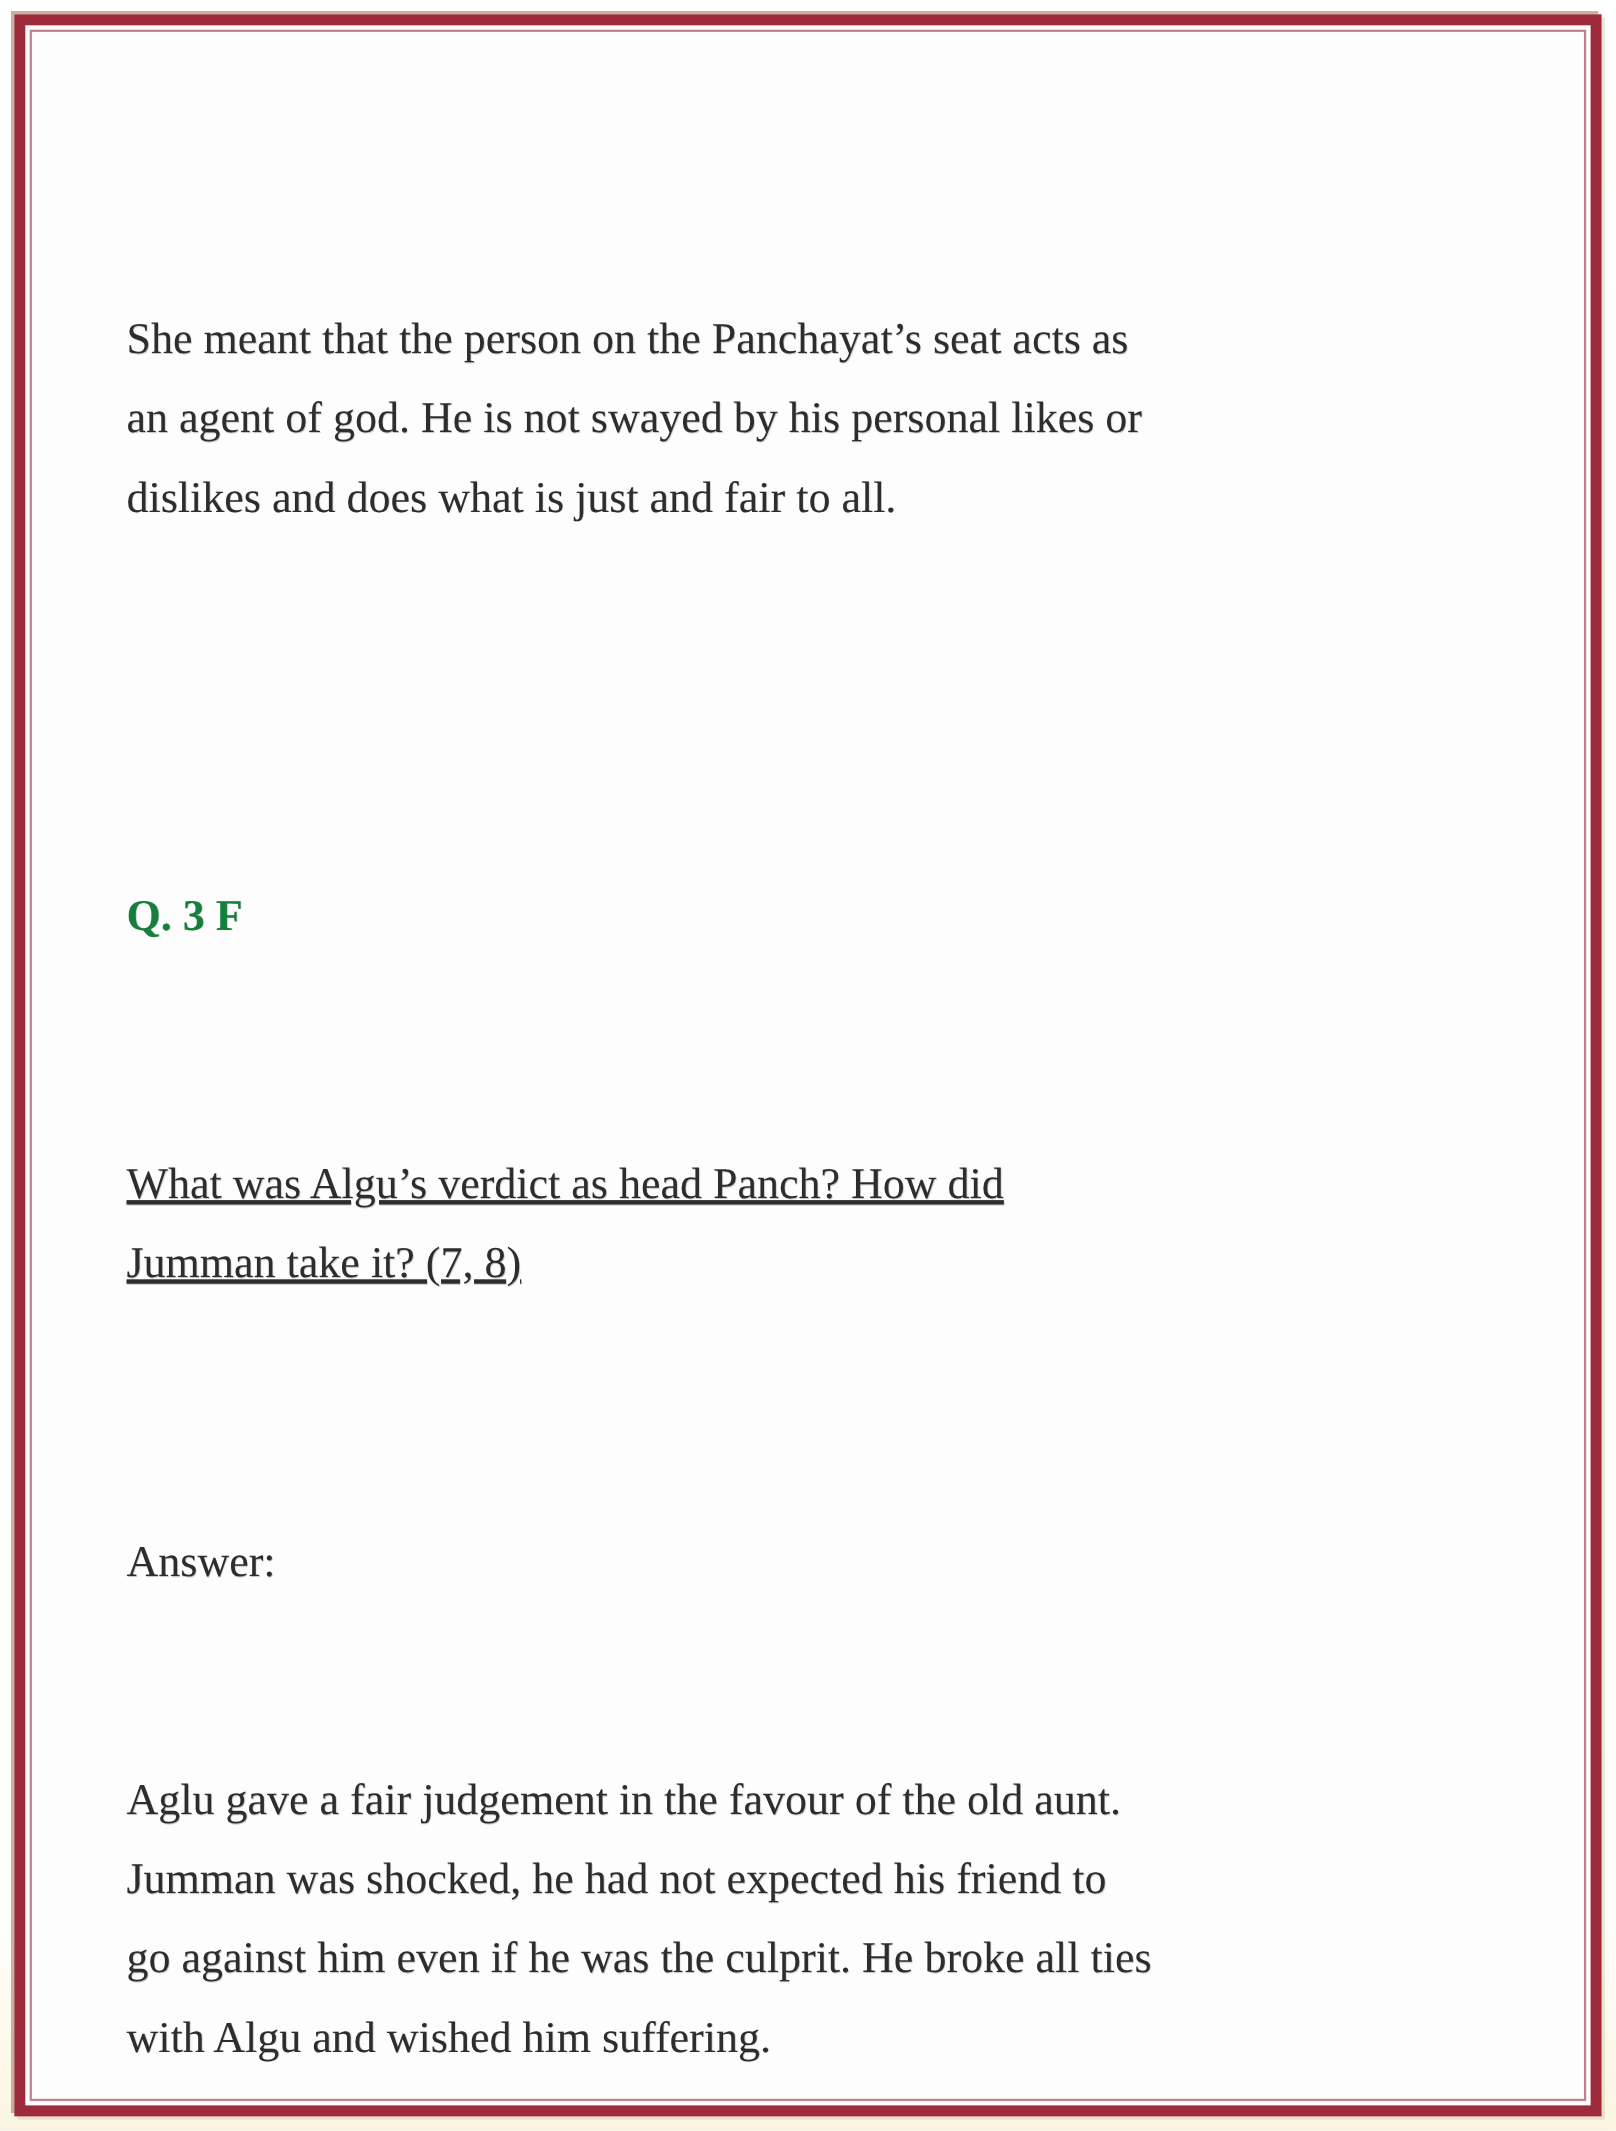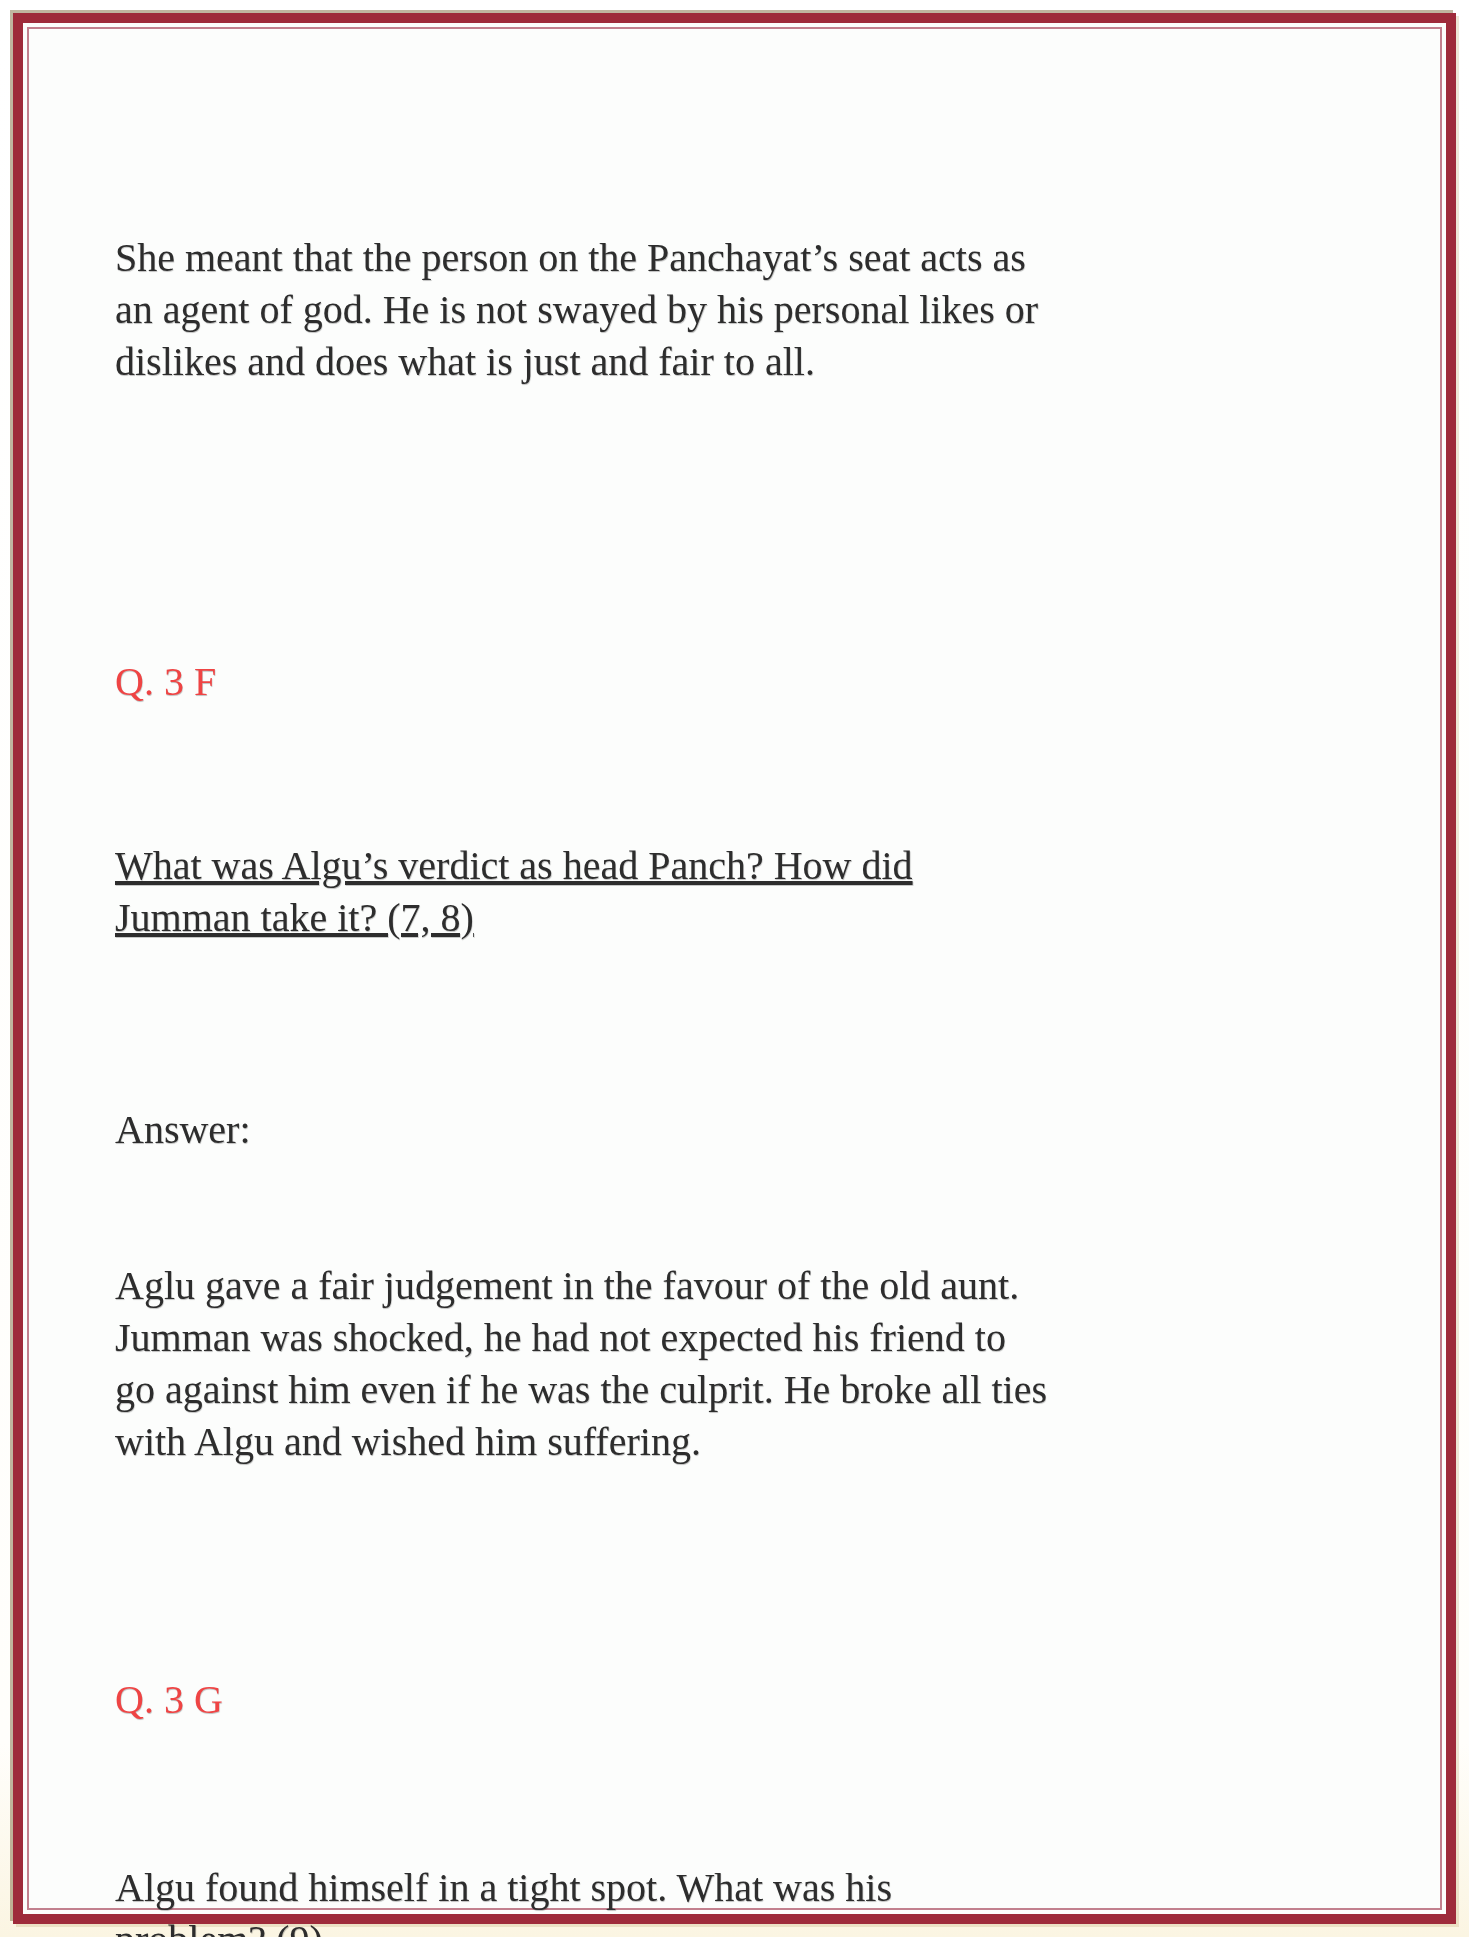--- a/index.html
+++ b/index.html
@@ -33,30 +33,30 @@
     border: 2px solid #c2808e;
     pointer-events: none;
   }
 
   .content {
     position: absolute;
     top: 29px; left: 29px; right: 29px; bottom: 29px;
     padding: 99px 60px 0 86px;
     color: #2d2d2d;
     font-size: 40px;
-    line-height: 52px;
+    line-height: 72px;
     white-space: pre-line;
     text-shadow: 0.6px 0.9px 0.7px rgba(40, 40, 40, 0.28);
   }
 
   .para { white-space: pre-line; }
 
   .q-heading {
-    font-weight: normal;
-    color: #ef4444;
+    font-weight: bold;
+    color: #15803d;
   }
 
   .mt-section-1 { margin-top: 164px; }
   .mt-question  { margin-top: 28px; text-decoration: underline; }
   .mt-answerlbl { margin-top: 56px; }
   .mt-answer    { }
   .mt-section-2 { margin-top: 102px; }
   .mt-question2 { margin-top: 32px; }
 </style>
 </head>

